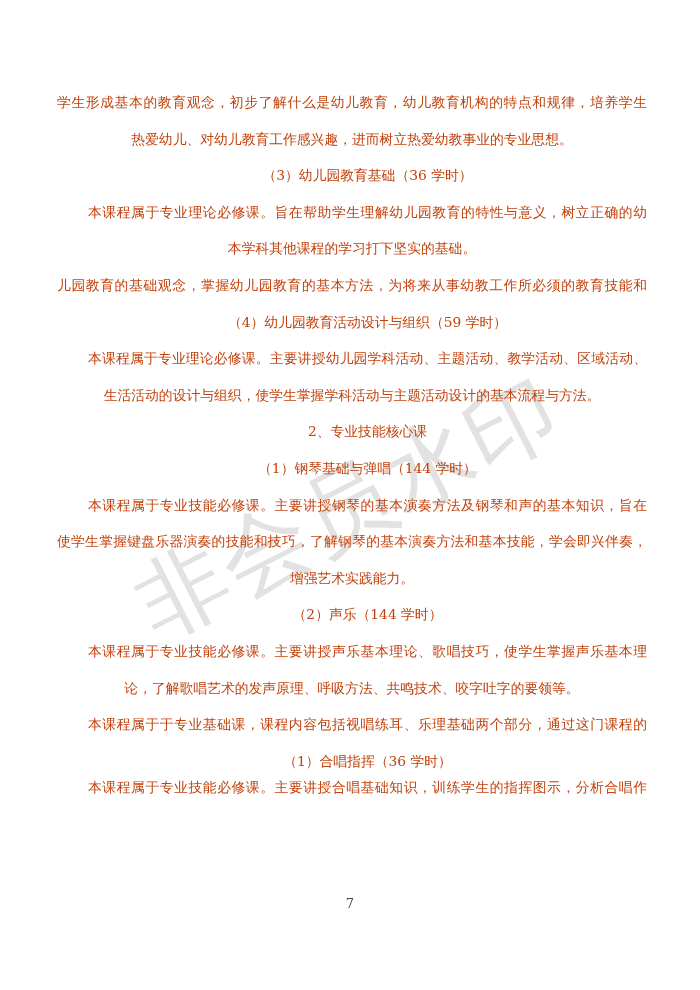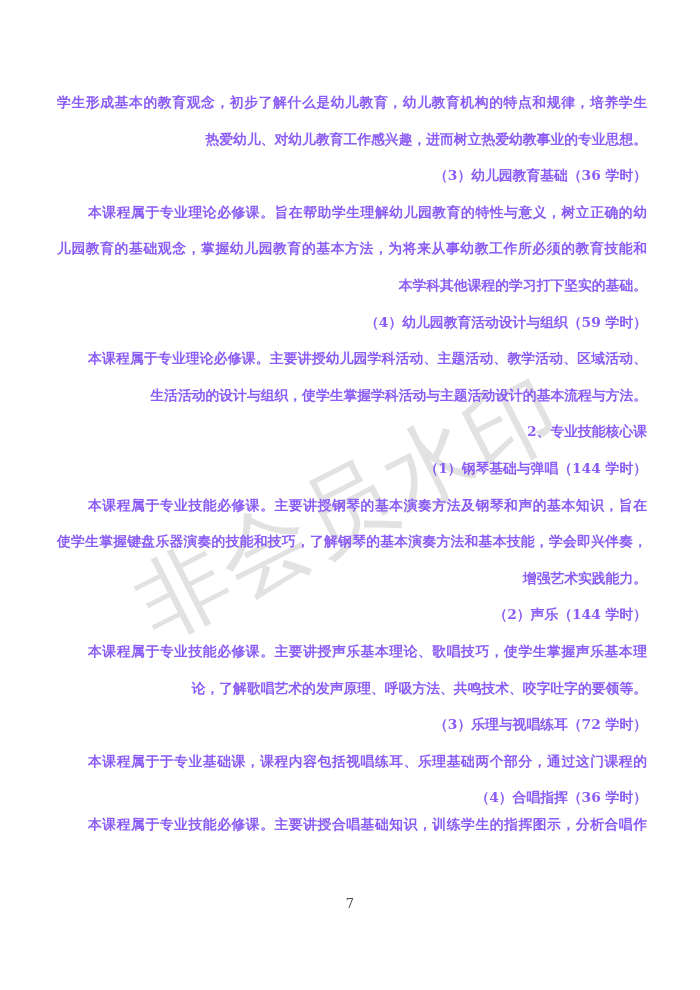--- a/index.html
+++ b/index.html
@@ -34,21 +34,21 @@
     left: 57px;
     top: 84px;
     width: 590px;
     z-index: 2;
     color: #3b3b3b;
   }
   .line {
     height: 36.6px;
     line-height: 36.6px;
     font-size: 13.8px;
-    text-align: right;
+    text-align: center;
     white-space: normal;
     overflow: hidden;
   }
   .line.indent2 { padding-left: 31px; }
   .line.full {
     text-align: justify;
     text-align-last: justify;
     text-justify: inter-character;
   }
   .line.tight { margin-top: -10px; }
@@ -63,38 +63,37 @@
     z-index: 2;
     font-family: "DejaVu Serif", serif;
   }
 </style>
 </head>
 <body>
 
 <div class="page">
   <div class="watermark" style="color: rgb(226, 226, 226);">非会员水印</div>
 
-  <div class="content" style="color: #8b5cf6; font-weight: bold;">
+  <div class="content" style="color: #c2410c;">
       <div class="line full">学生形成基本的教育观念，初步了解什么是幼儿教育，幼儿教育机构的特点和规律，培养学生</div>
       <div class="line">热爱幼儿、对幼儿教育工作感兴趣，进而树立热爱幼教事业的专业思想。</div>
       <div class="line indent2">（3）幼儿园教育基础（36 学时）</div>
       <div class="line indent2 full">本课程属于专业理论必修课。旨在帮助学生理解幼儿园教育的特性与意义，树立正确的幼</div>
+      <div class="line">本学科其他课程的学习打下坚实的基础。</div>
       <div class="line full">儿园教育的基础观念，掌握幼儿园教育的基本方法，为将来从事幼教工作所必须的教育技能和</div>
-      <div class="line">本学科其他课程的学习打下坚实的基础。</div>
       <div class="line indent2">（4）幼儿园教育活动设计与组织（59 学时）</div>
       <div class="line indent2 full">本课程属于专业理论必修课。主要讲授幼儿园学科活动、主题活动、教学活动、区域活动、</div>
       <div class="line">生活活动的设计与组织，使学生掌握学科活动与主题活动设计的基本流程与方法。</div>
       <div class="line indent2">2、专业技能核心课</div>
       <div class="line indent2">（1）钢琴基础与弹唱（144 学时）</div>
       <div class="line indent2 full">本课程属于专业技能必修课。主要讲授钢琴的基本演奏方法及钢琴和声的基本知识，旨在</div>
       <div class="line full">使学生掌握键盘乐器演奏的技能和技巧，了解钢琴的基本演奏方法和基本技能，学会即兴伴奏，</div>
       <div class="line">增强艺术实践能力。</div>
       <div class="line indent2">（2）声乐（144 学时）</div>
       <div class="line indent2 full">本课程属于专业技能必修课。主要讲授声乐基本理论、歌唱技巧，使学生掌握声乐基本理</div>
       <div class="line">论，了解歌唱艺术的发声原理、呼吸方法、共鸣技术、咬字吐字的要领等。</div>
-      <div class="line indent2">（3）乐理与视唱练耳（72 学时）</div>
       <div class="line indent2 full">本课程属于于专业基础课，课程内容包括视唱练耳、乐理基础两个部分，通过这门课程的</div>
-      <div class="line indent2">（4）合唱指挥（36 学时）</div>
+      <div class="line indent2">（1）合唱指挥（36 学时）</div>
       <div class="line indent2 full tight">本课程属于专业技能必修课。主要讲授合唱基础知识，训练学生的指挥图示，分析合唱作</div>
     </div>
 
   <div class="page-number">7</div>
 </div>
 
 </body></html>

